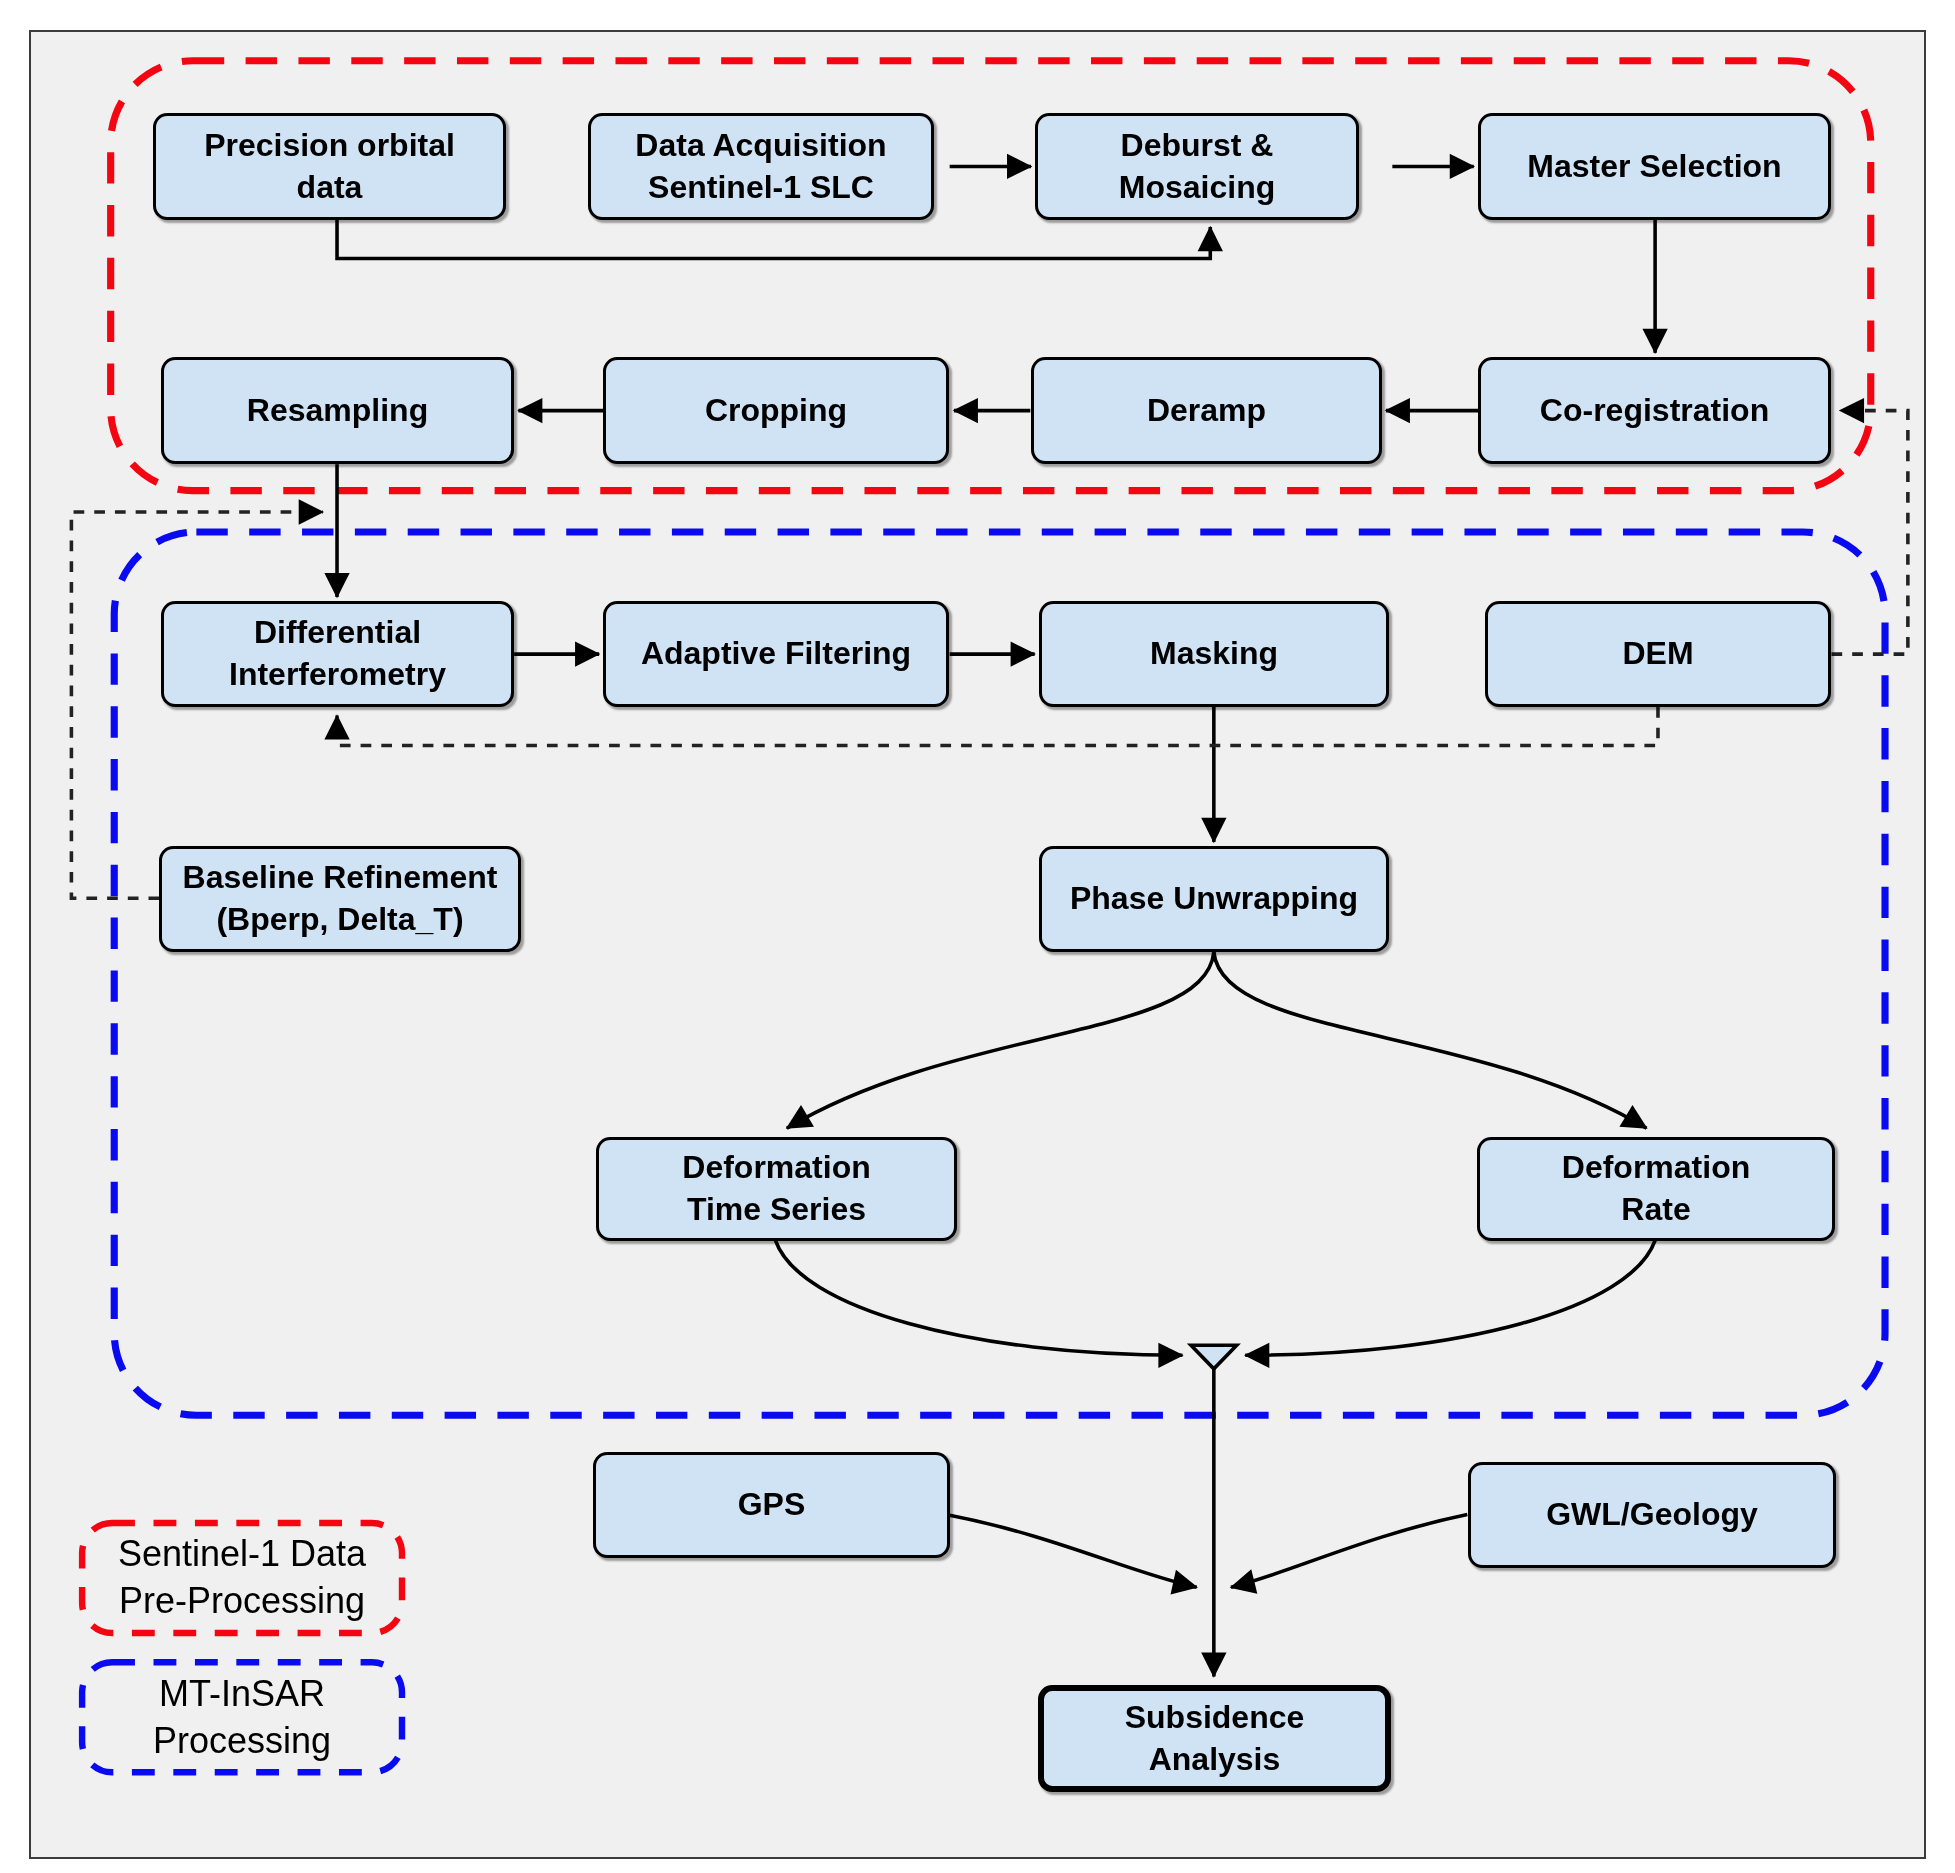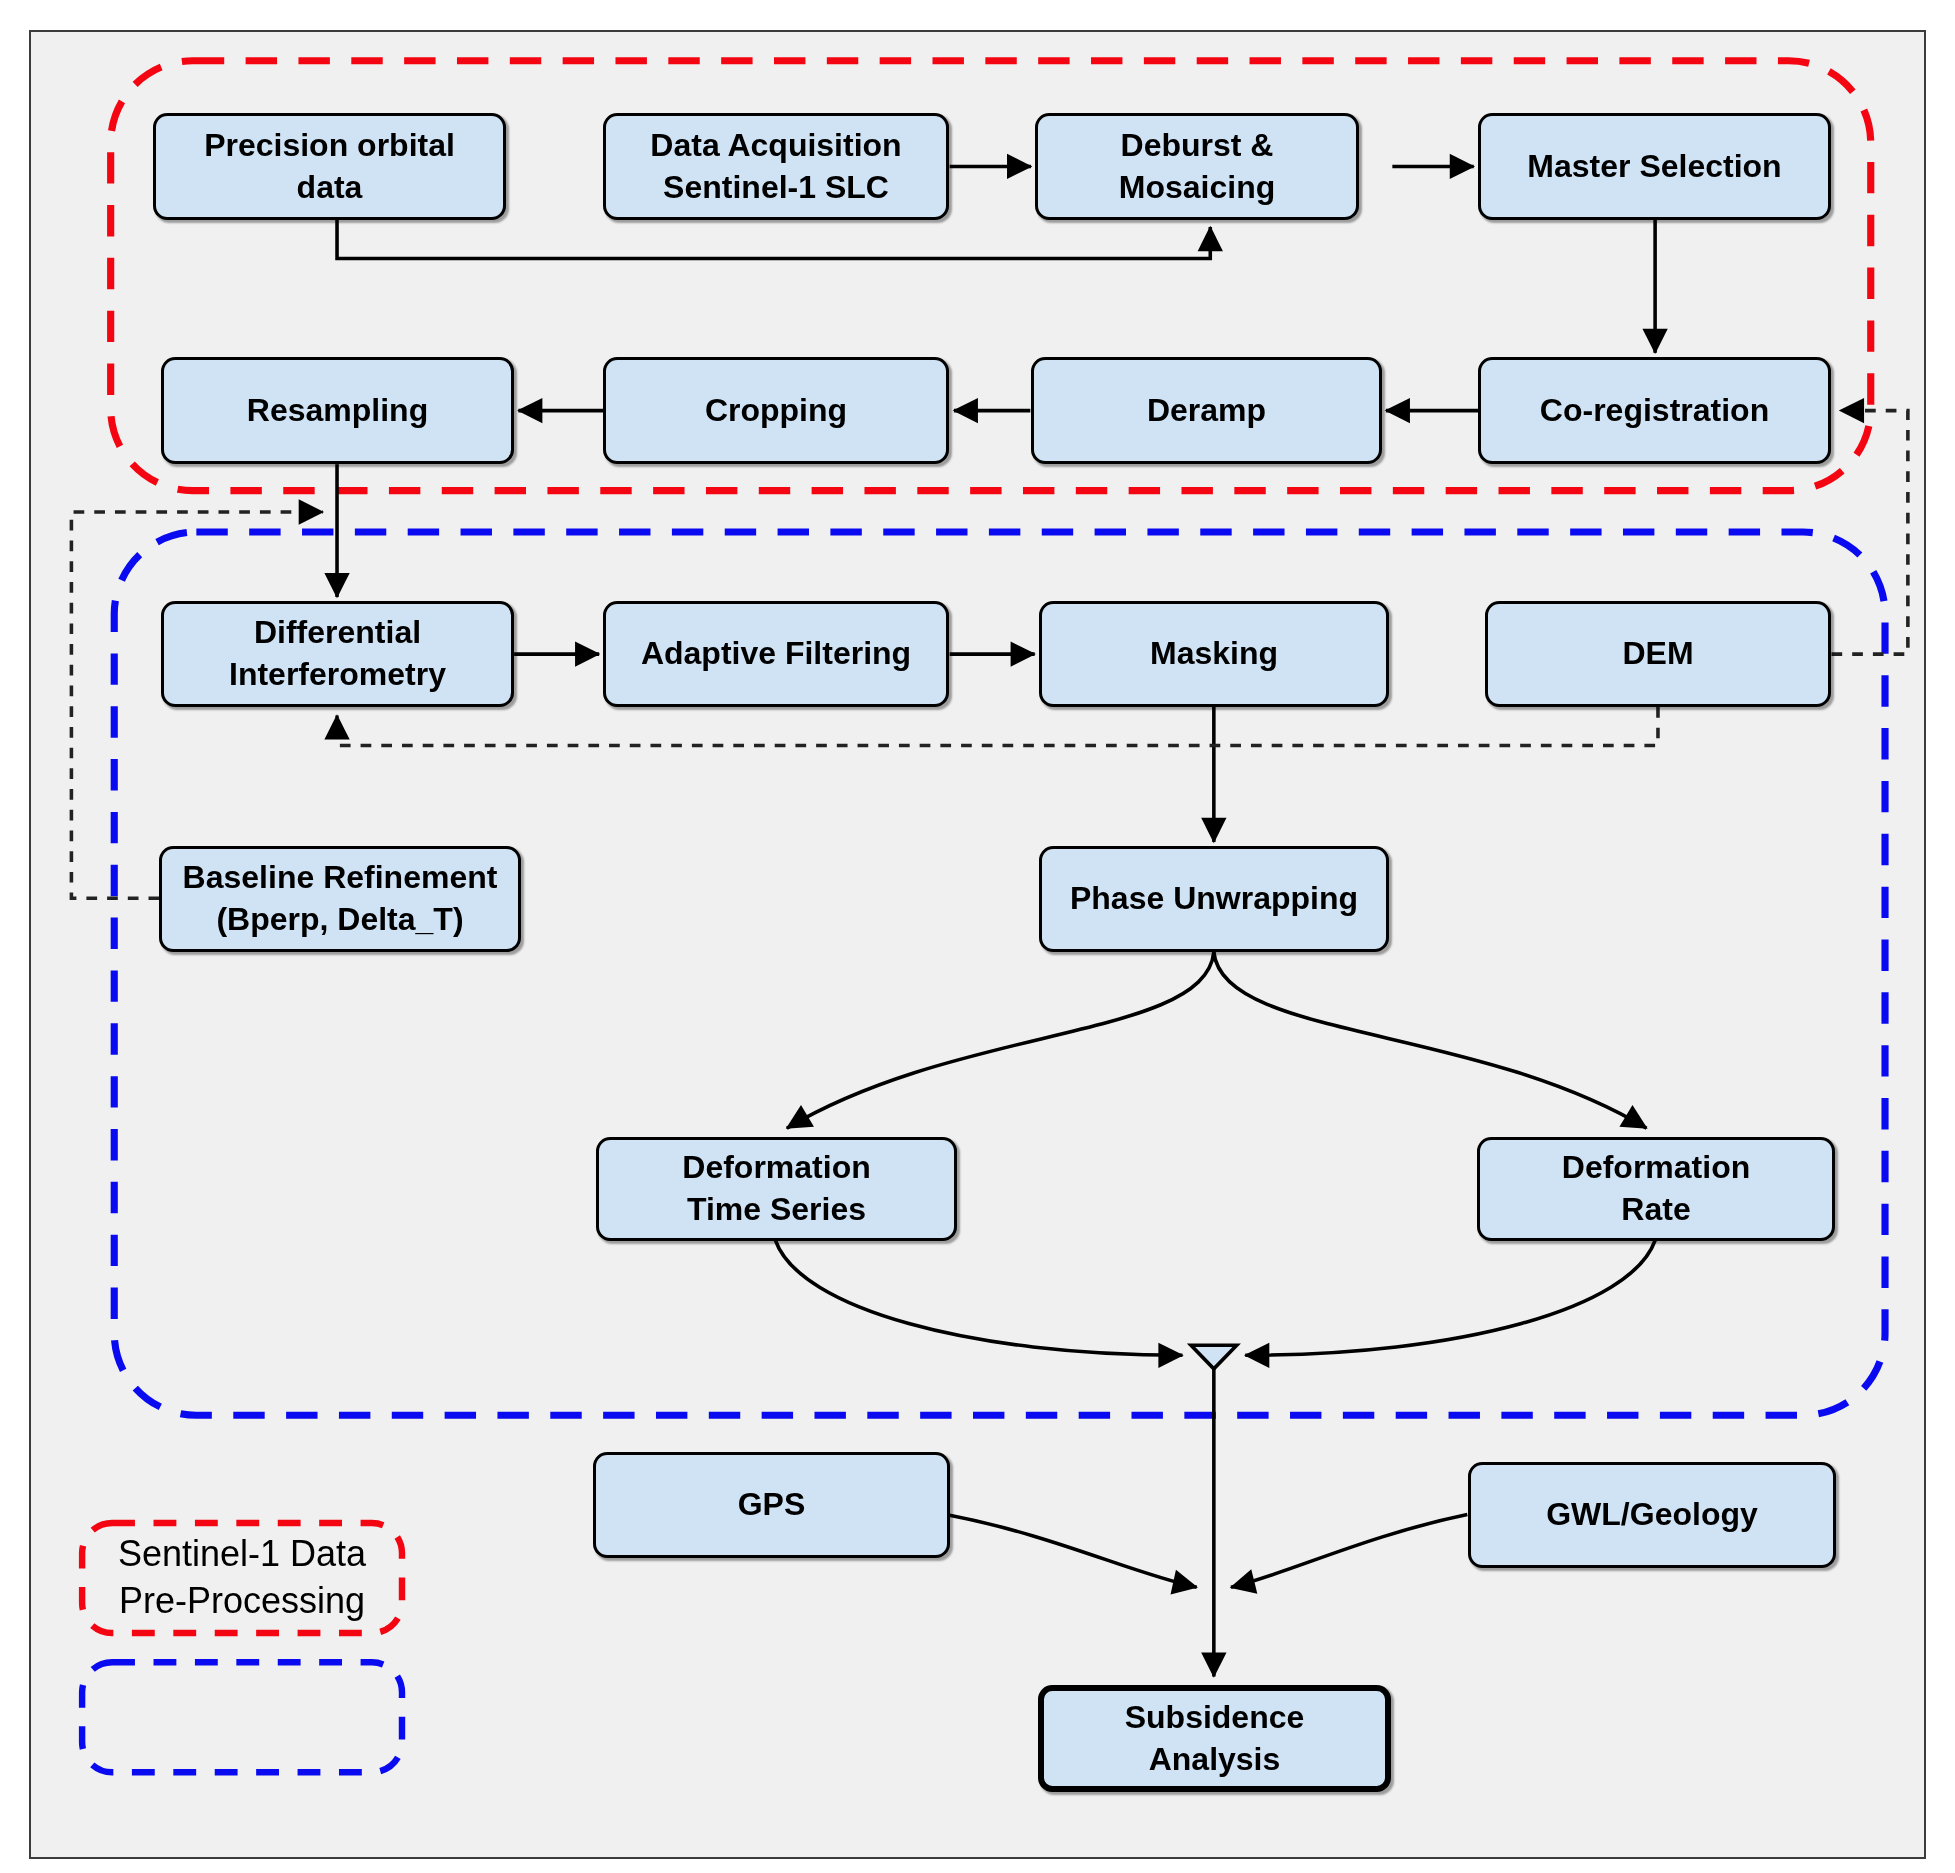--- a/index.html
+++ b/index.html
@@ -67,21 +67,21 @@
     <path class="wire dashed" marker-end="url(#ah)" d="M223,1258 H100 V717 H452"></path>
 
     <polygon class="merge-tri" points="1668,1884 1732,1884 1700,1917"></polygon>
 
     <rect class="legend-rect red" x="115" y="2133" width="448" height="154" rx="42"></rect>
     <rect class="legend-rect blue" x="115" y="2328" width="448" height="154" rx="42"></rect>
   </svg>
 
   <div class="node" style="left:153px;top:113px;width:353px;height:107px">Precision orbital
 data</div>
-  <div class="node" style="left:603px;top:113px;width:346px;height:107px">Data Acquisition
+  <div class="node" style="left:588px;top:113px;width:346px;height:107px">Data Acquisition
 Sentinel-1 SLC</div>
   <div class="node" style="left:1035px;top:113px;width:324px;height:107px">Deburst &amp; Mosaicing</div>
   <div class="node" style="left:1478px;top:113px;width:353px;height:107px">Master Selection</div>
 
   <div class="node" style="left:161px;top:357px;width:353px;height:107px">Resampling</div>
   <div class="node" style="left:603px;top:357px;width:346px;height:107px">Cropping</div>
   <div class="node" style="left:1031px;top:357px;width:351px;height:107px">Deramp</div>
   <div class="node" style="left:1478px;top:357px;width:353px;height:107px">Co-registration</div>
 
   <div class="node" style="left:161px;top:601px;width:353px;height:106px">Differential
@@ -100,14 +100,16 @@
 Rate</div>
 
   <div class="node" style="left:593px;top:1452px;width:357px;height:106px">GPS</div>
   <div class="node" style="left:1468px;top:1462px;width:368px;height:106px">GWL/Geology</div>
 
   <div class="node thick" style="left:1038px;top:1685px;width:353px;height:107px">Subsidence
 Analysis</div>
 
   <div class="legend-label" style="left:82px;top:1523px;width:320px;height:110px">Sentinel-1 Data
 Pre-Processing</div>
+  <div class="legend-label" style="left:82px;top:1663px;width:320px;height:110px">MT-InSAR
+Processing</div>
 </div>
 
 
 </body></html>

